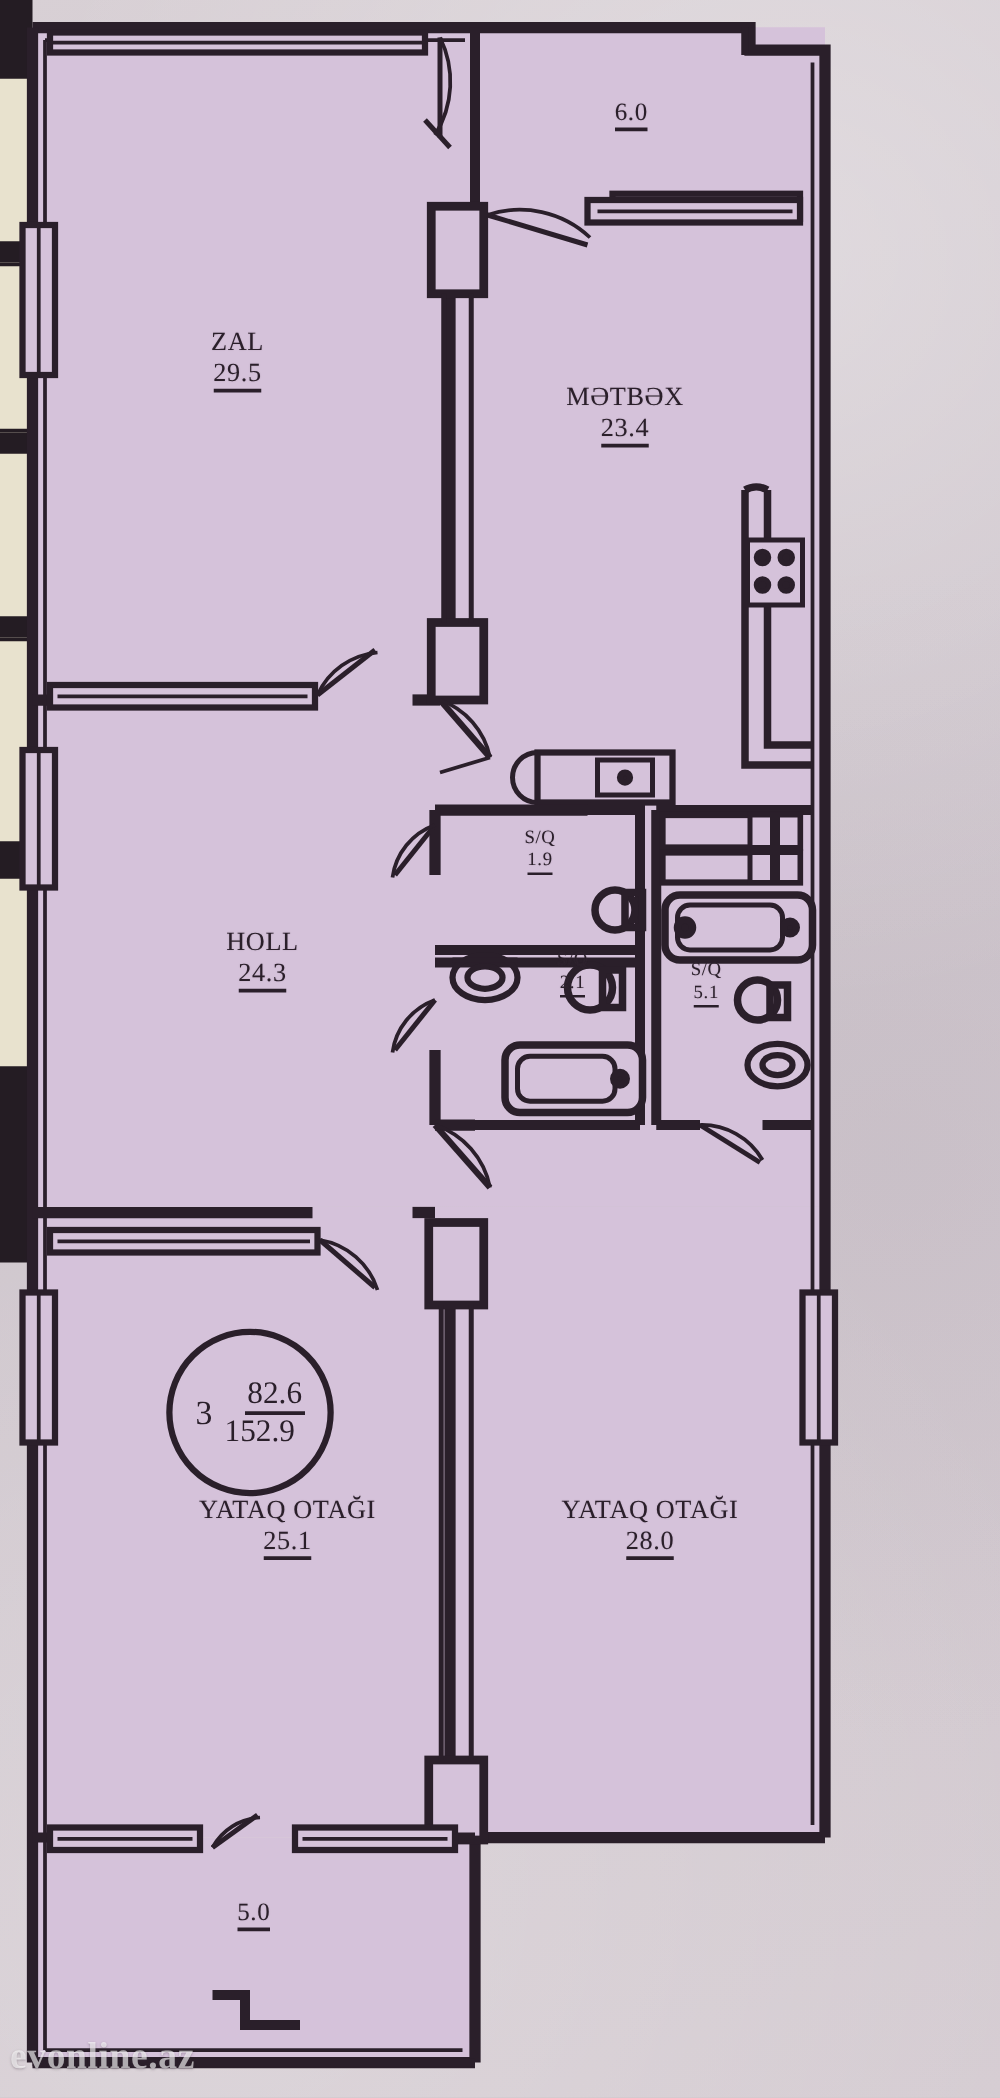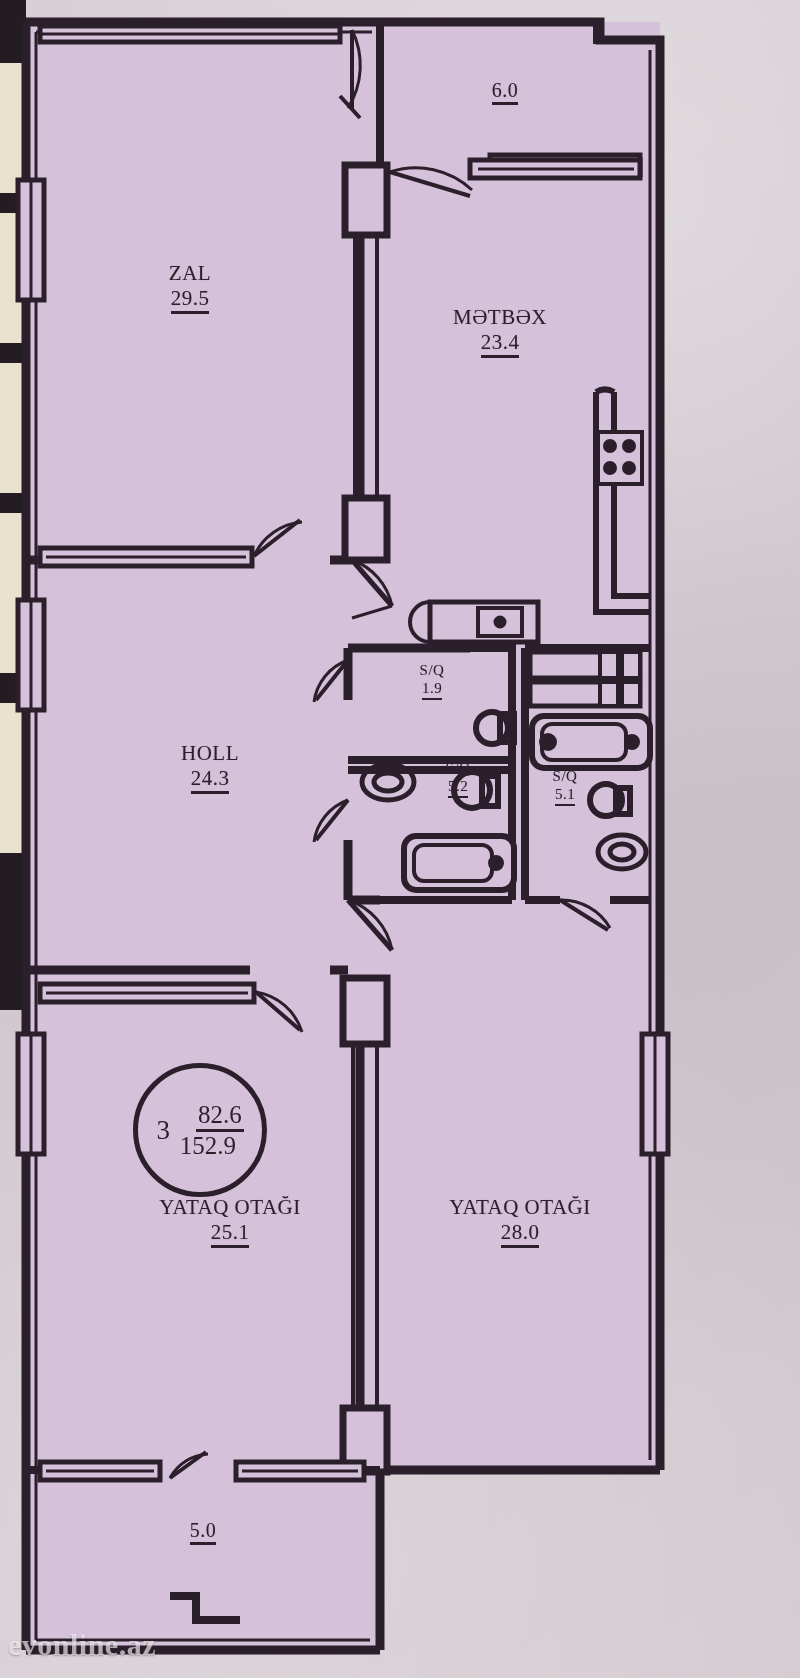--- a/index.html
+++ b/index.html
@@ -338,21 +338,21 @@
     <span class="ar">24.3</span>
   </div>
 
   <div class="lbl sm" style="left:382px;top:662px;width:100px;">
     <span class="nm">S/Q</span>
     <span class="ar">1.9</span>
   </div>
 
   <div class="lbl sm" style="left:408px;top:760px;width:100px;">
     <span class="nm">S/Q</span>
-    <span class="ar">5.2</span>
+    <span class="ar">2.1</span>
   </div>
 
   <div class="lbl sm" style="left:522px;top:768px;width:86px;">
     <span class="nm">S/Q</span>
     <span class="ar">5.1</span>
   </div>
 
   <div class="lbl" style="left:110px;top:1196px;width:240px;">
     <span class="nm">YATAQ OTAĞI</span>
     <span class="ar">25.1</span>

